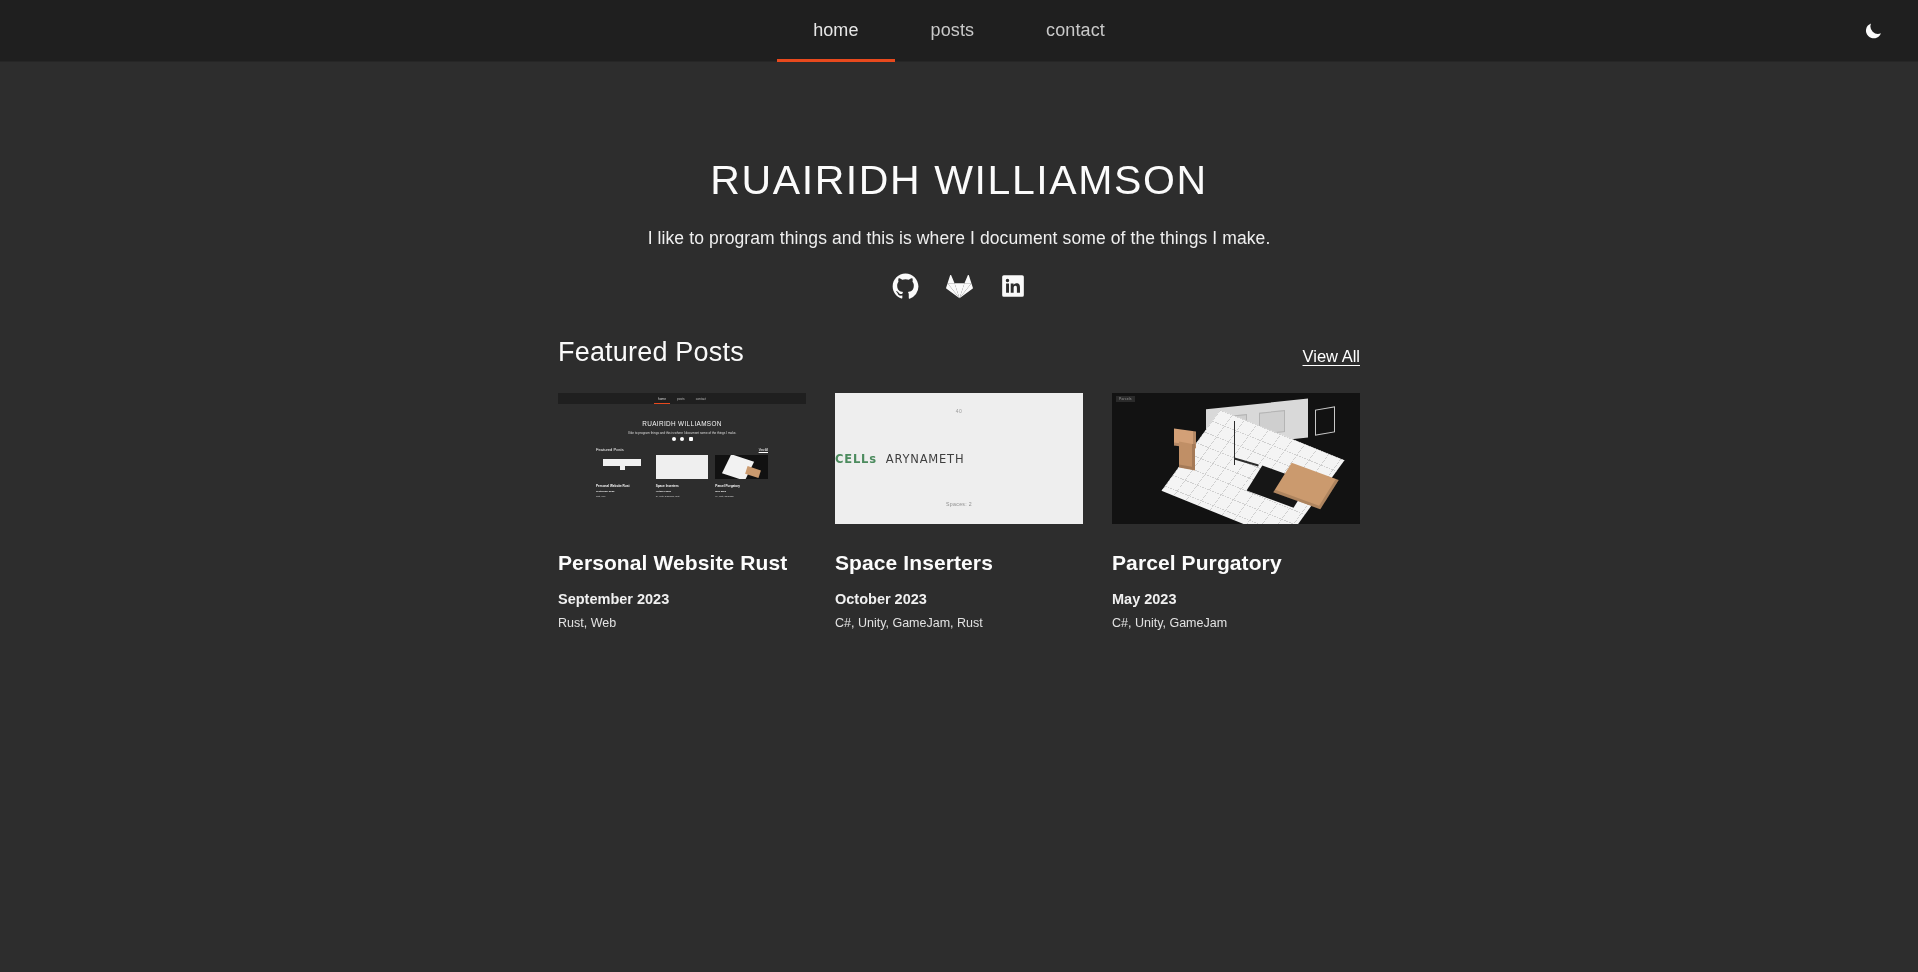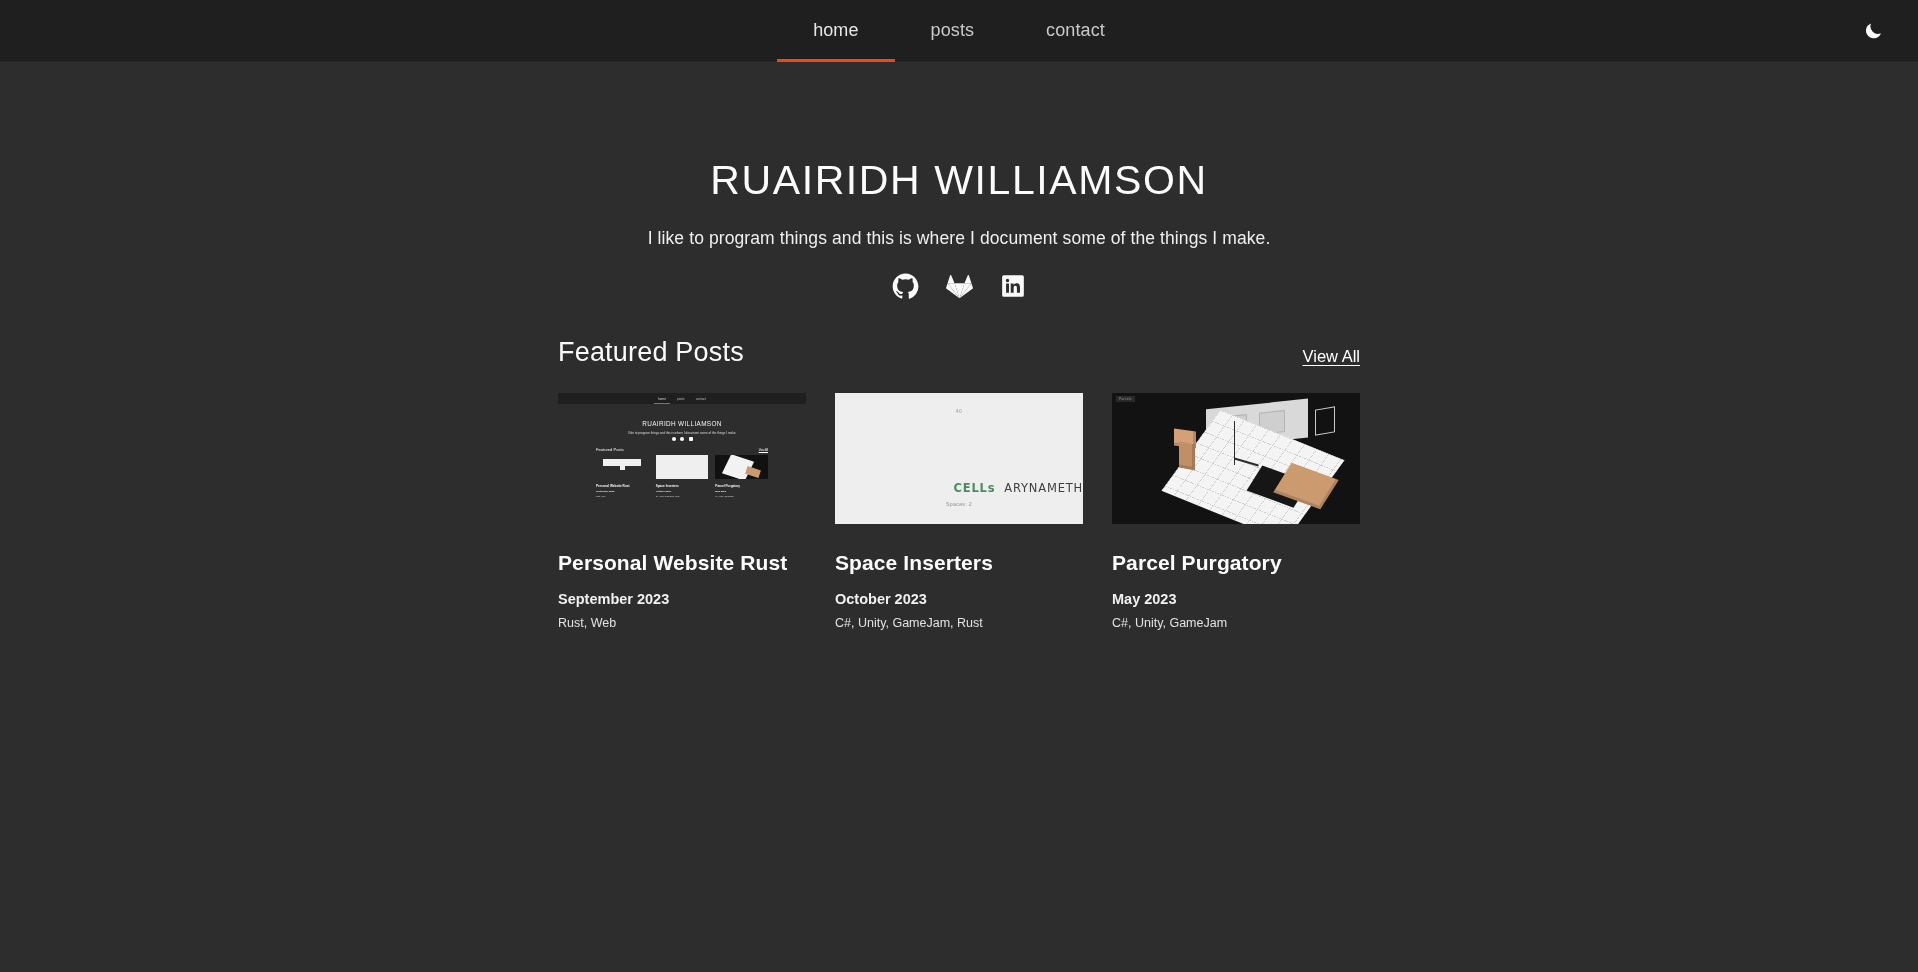--- a/index.html
+++ b/index.html
@@ -271,23 +271,23 @@
   .thumb-cells {
     width: 100%; height: 100%;
     background: #eeeeee;
     position: relative;
   }
   .tc-top {
     position:absolute; top:15px; left:0; right:0; text-align:center;
     font-size:5px; color:#9b9b9b; letter-spacing:.4px;
   }
   .tc-mid {
-    position:absolute; top:50%; left:0; right:0; transform:translateY(-52%);
-    text-align:right; font-size:11.5px; letter-spacing:.8px;
-    font-family:"DejaVu Sans", sans-serif; font-weight:400;margin-top:29px;
+    position:absolute; top:50%; left:0; right:11px; transform:translateY(-52%);
+    text-align:left; font-size:11.5px; letter-spacing:.8px;
+    font-family:"DejaVu Sans", sans-serif; font-weight:400;
   }
   .tc-mid .g { color:#4c8b5e; font-weight:700; }
   .tc-mid .k { color:#3f3f3f; }
   .tc-bot {
     position:absolute; bottom:17px; left:0; right:0; text-align:center;
     font-size:5.2px; color:#8e8e8e; letter-spacing:.3px;
   }
 
   
   .thumb-parcel {

